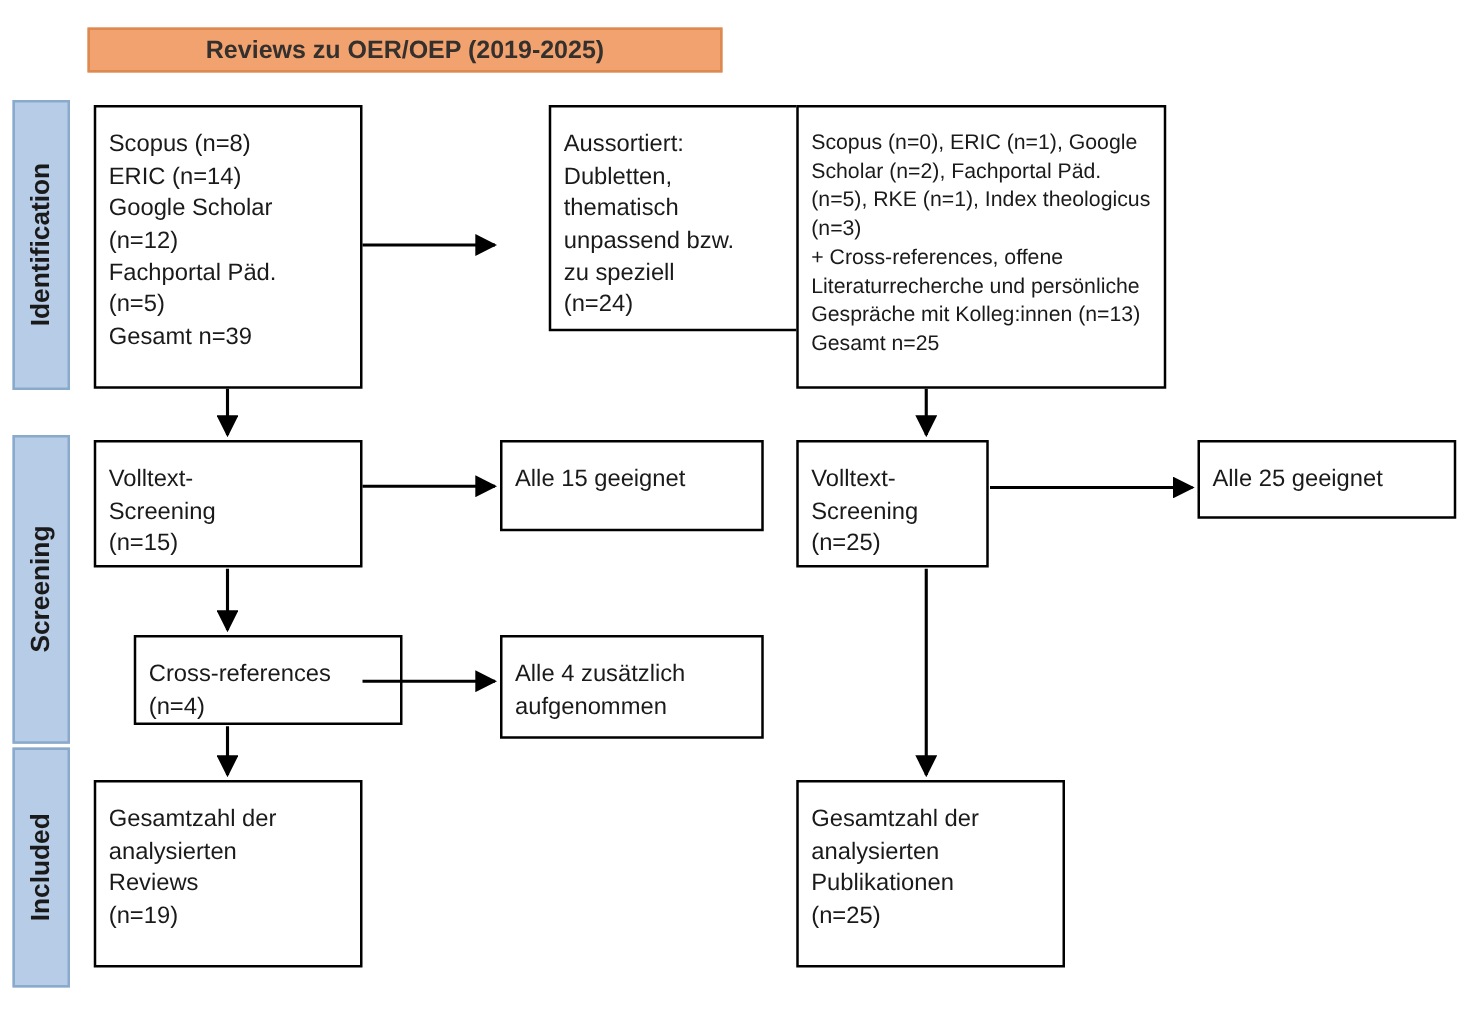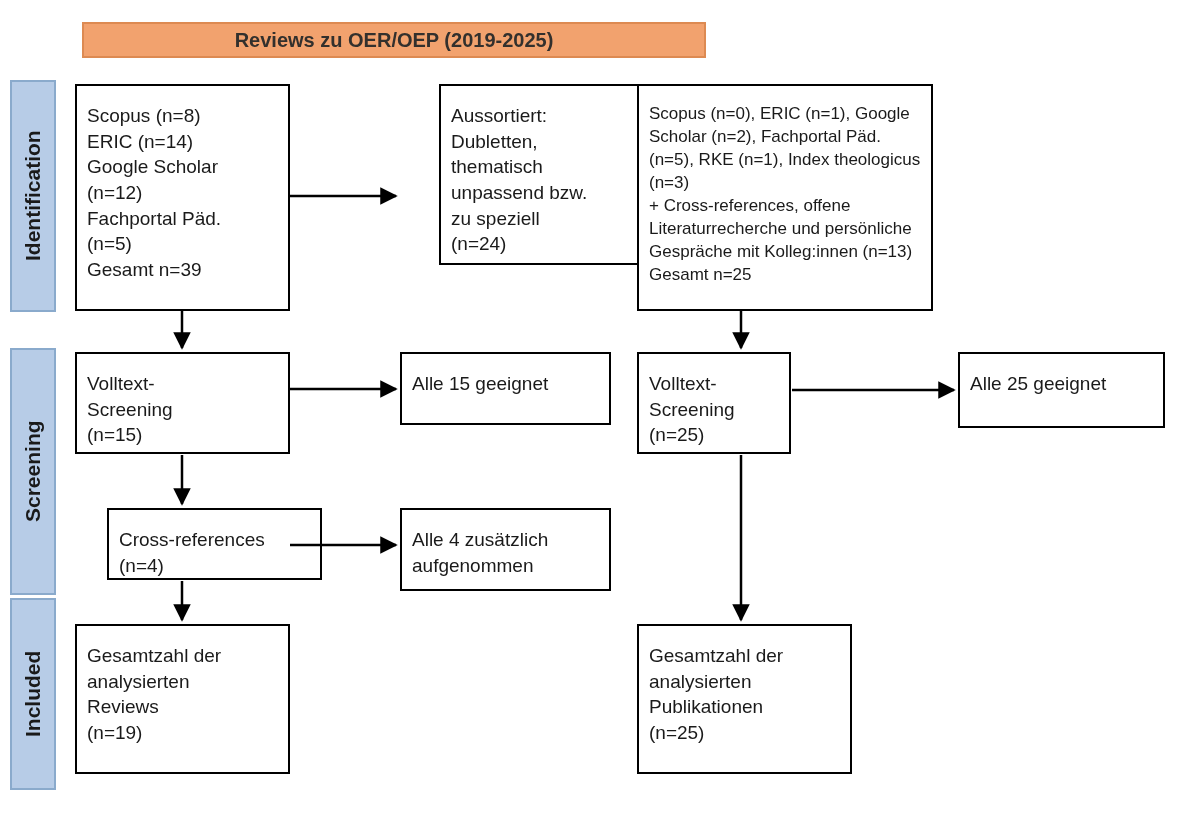--- a/index.html
+++ b/index.html
@@ -59,21 +59,21 @@
     stroke: var(--arrow, #000000);
     stroke-width: 2.5;
   }
   #ah path { fill: var(--arrow, #000000); }
 </style>
 </head>
 <body>
 
 <div class="canvas">
 
-  <div class="hdr" style="left:82px; top:22px; width:624px; height:36px;">Reviews zu OER/OEP (2019-2025)</div>
+  <div class="hdr" style="left:70px; top:22px; width:508px; height:36px;">Reviews zu OER/OEP (2019-2025)</div>
 
   <div class="stage" style="left:10px; top:80px; width:46px; height:232px;">Identification</div>
   <div class="stage" style="left:10px; top:348px; width:46px; height:247px;">Screening</div>
   <div class="stage" style="left:10px; top:598px; width:46px; height:192px;">Included</div>
 
   <div class="box" style="left:75px; top:84px; width:215px; height:227px;">Scopus (n=8)
 ERIC (n=14)
 Google Scholar
 (n=12)
 Fachportal Päd.
@@ -97,21 +97,21 @@
 analysierten
 Reviews
 (n=19)</div>
 
   <div class="box small-text" style="left:637px; top:84px; width:296px; height:227px;">Scopus (n=0), ERIC (n=1), Google Scholar (n=2), Fachportal Päd. (n=5), RKE (n=1), Index theologicus (n=3)
 + Cross-references, offene Literaturrecherche und persönliche Gespräche mit Kolleg:innen (n=13)
 Gesamt n=25</div>
   <div class="box" style="left:637px; top:352px; width:154px; height:102px;">Volltext-
 Screening
 (n=25)</div>
-  <div class="box" style="left:958px; top:352px; width:207px; height:76px;">Alle 25 geeignet</div>
+  <div class="box" style="left:958px; top:352px; width:207px; height:63px;">Alle 25 geeignet</div>
   <div class="box" style="left:637px; top:624px; width:215px; height:150px;">Gesamtzahl der
 analysierten
 Publikationen
 (n=25)</div>
 
   <svg class="arrows" viewBox="0 0 1182 820">
     <defs>
       <marker id="ah" viewBox="0 0 10 10" refX="9" refY="5" markerWidth="7" markerHeight="7" orient="auto-start-reverse">
         <path d="M0,0 L10,5 L0,10 z"></path>
       </marker>

